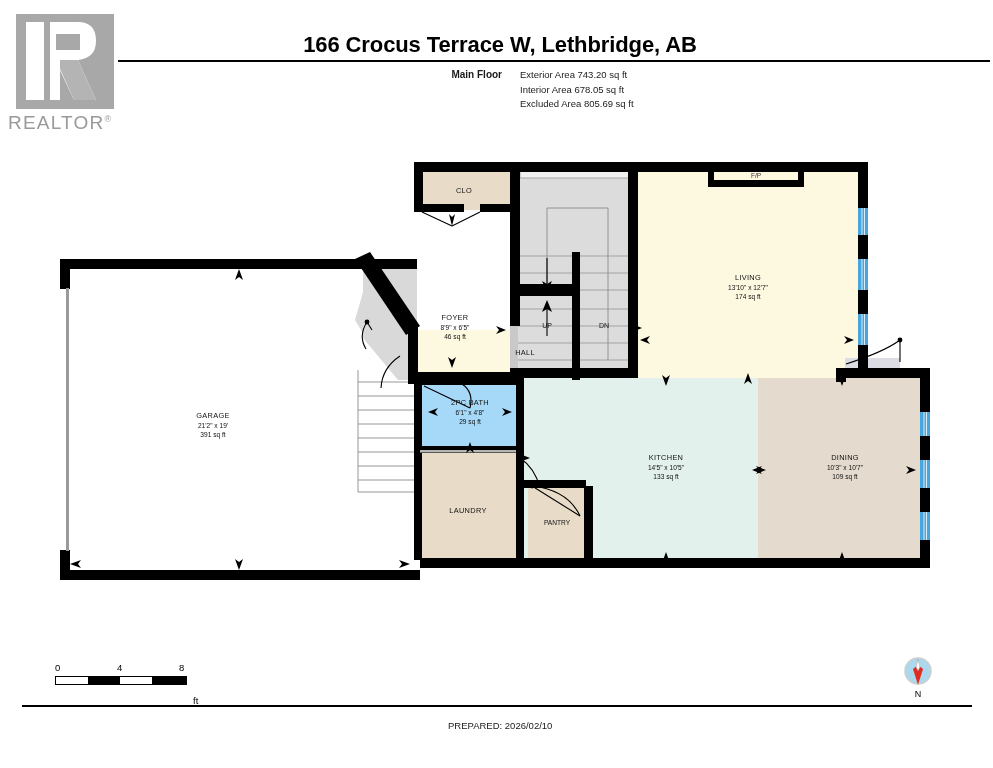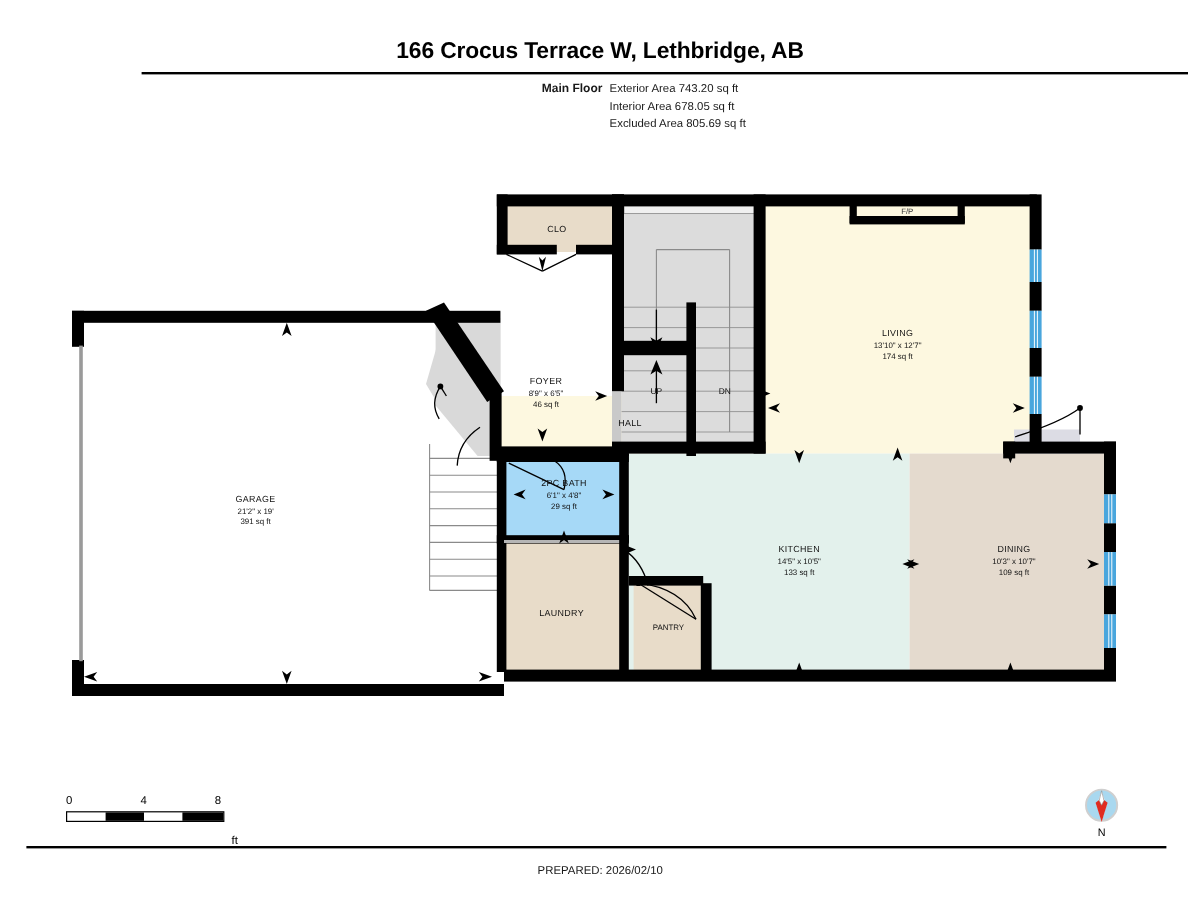--- a/index.html
+++ b/index.html
@@ -16,21 +16,21 @@
     background: #ffffff;
     overflow: hidden;
   }
 
   
   #header-title {
     position: absolute;
     left: 120px; top: 32px;
     width: 760px;
     text-align: center;
-    font-size: 19px;
+    font-size: 22px;
     font-weight: bold;
     color: #000;
     letter-spacing: -0.1px;
   }
   #header-rule {
     position: absolute;
     left: 118px; top: 60px;
     width: 872px; height: 2px;
     background: #000;
   }
@@ -75,21 +75,21 @@
   #area-summary .floor-label {
     position: absolute;
     left: 0; top: 0;
     width: 62px;
     text-align: right;
     font-weight: bold;
     font-size: 10px;
   }
   #area-summary .lines {
     position: absolute;
-    left: 68px; top: 0;
+    left: 80px; top: 0;
     white-space: nowrap;
   }
 
   
   #plan {
     position: absolute;
     left: 0; top: 140px;
     width: 993px;
     height: 480px;
   }
@@ -152,20 +152,31 @@
   .rm-name { font-family: "Liberation Sans", sans-serif; font-size: 7.4px; fill:#111; text-anchor: middle; letter-spacing:0.3px;}
   .rm-dim  { font-family: "Liberation Sans", sans-serif; font-size: 6.6px; fill:#111; text-anchor: middle; }
   .rm-sm   { font-family: "Liberation Sans", sans-serif; font-size: 6.6px; fill:#111; text-anchor: middle; }
   .stair-lbl { font-family: "Liberation Sans", sans-serif; font-size: 7px; fill:#111; text-anchor: middle; }
 </style>
 </head>
 <body>
 
 <div id="page">
 
+  <div id="realtor-logo">
+    <div id="realtor-box"></div>
+    <svg id="realtor-r" viewBox="0 0 98 95">
+      <rect x="10" y="8" width="18" height="78" fill="#ffffff"></rect>
+      <path d="M34 8 H62 Q80 8 80 27 Q80 44 62 46 L80 86 H58 L40 48 H34 Z" fill="#ffffff"></path>
+      <path d="M40 46 L62 46 L80 86 L58 86 Z" fill="#b4b4b4"></path>
+      <rect x="34" y="8" width="10" height="78" fill="#ffffff"></rect>
+      <rect x="40" y="20" width="24" height="16" fill="#a8a8a8"></rect>
+    </svg>
+    <div id="realtor-word"><span>REALTOR</span><sup>®</sup></div>
+  </div>
 
   <div id="header-title">166 Crocus Terrace W, Lethbridge, AB</div>
   <div id="header-rule"></div>
 
   <div id="area-summary">
     <div class="floor-label">Main Floor</div>
     <div class="lines">
       <div>Exterior Area 743.20 sq ft</div>
       <div>Interior Area 678.05 sq ft</div>
       <div>Excluded Area 805.69 sq ft</div>

